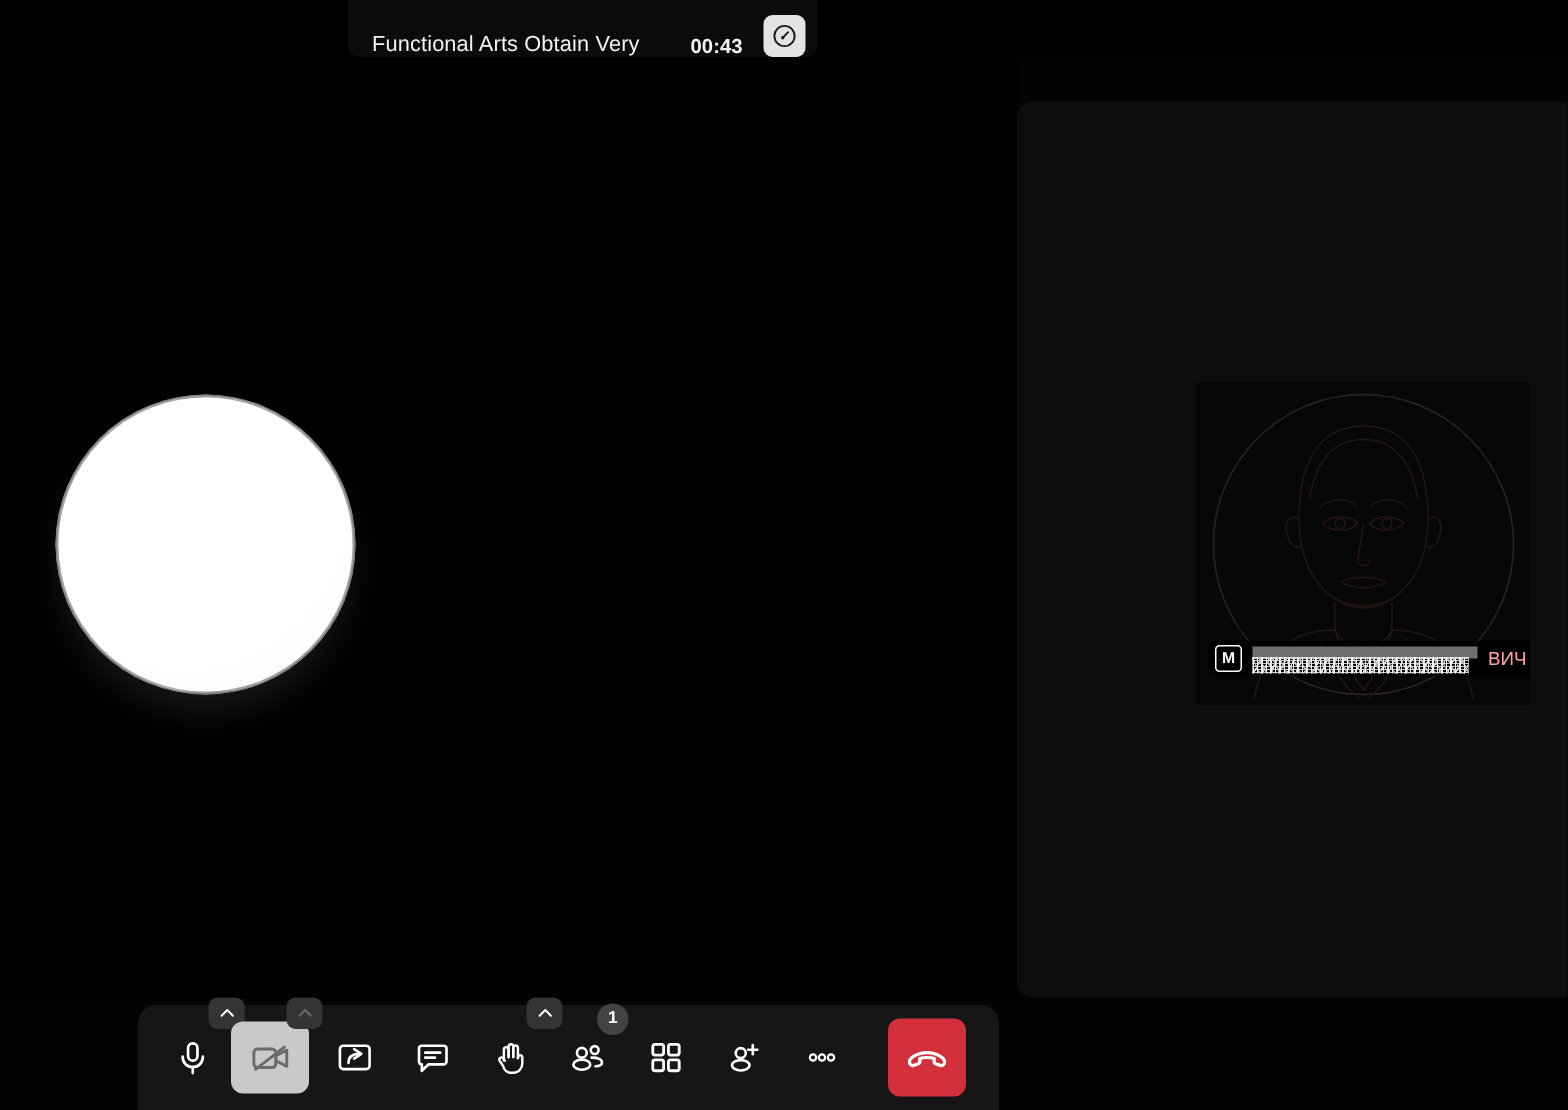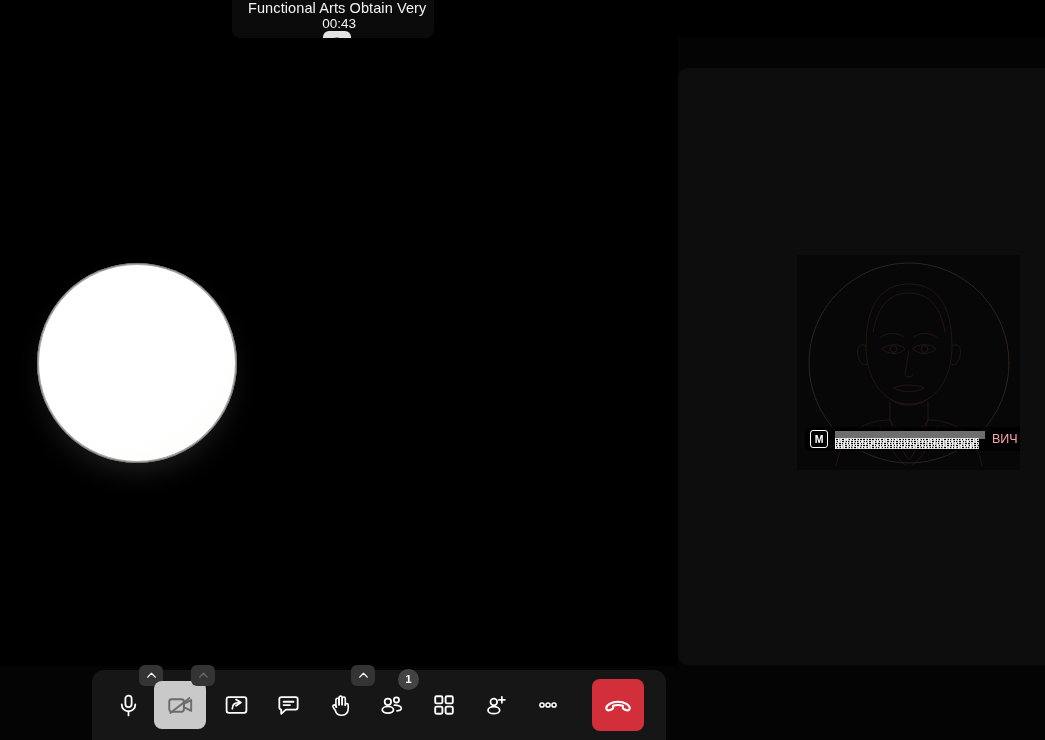--- a/index.html
+++ b/index.html
@@ -29,40 +29,40 @@
     width: 1045px;
     height: 38px;
     background: #000000;
   }
   .meeting-chip {
     position: absolute;
     left: 232px;
     top: 0px;
     height: 38px;
     display: flex;
-    align-items: center;
+    align-items: flex-end;
     gap: 0px;
     background: #0b0b0b;
     border-radius: 0 0 8px 8px;
     padding: 0 8px 0 16px;
-    flex-direction: column;
   }
   .meeting-title {
     color: #f2f2f2;
     font-size: 14.5px;
     letter-spacing: .1px;
     white-space: nowrap;
   }
   .meeting-timer {
     color: #f2f2f2;
     font-size: 13.5px;
-    margin-left: 18px;
+    margin-left: 34px;
     margin-right: 14px;
     font-variant-numeric: tabular-nums;
     white-space: nowrap;
+    font-weight: bold;
   }
   .quality-btn {
     width: 28px; height: 28px;
     border-radius: 6px;
     background: #e3e3e3;
     display: flex;
     align-items: center;
     justify-content: center;
     flex: none;
     cursor: pointer;

